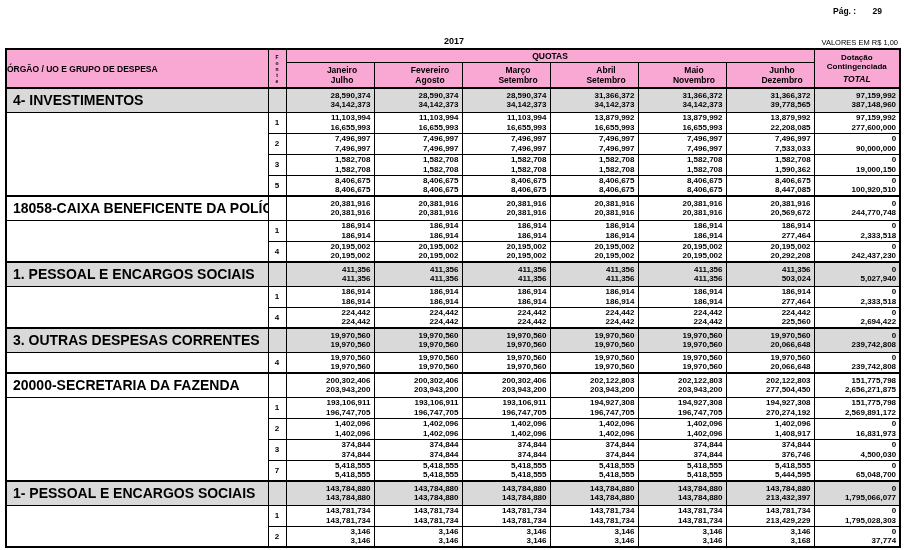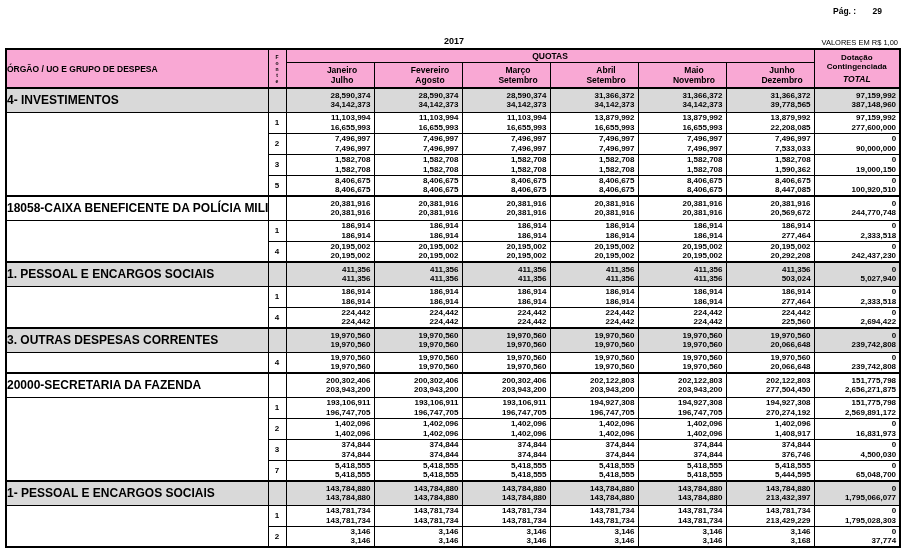--- a/index.html
+++ b/index.html
@@ -35,21 +35,21 @@
   th.quotas-h { height: 13px; font-size: 8.5px; text-align: center; }
   th.month-h { height: 26px; font-size: 8.5px; text-align: center; }
   th.month-h div { line-height: 10px; margin-left: 24px; }
   th.total-h { font-size: 8px; text-align: center; }
   th.total-h .tot { font-size: 8.5px; margin-top: 3px; font-style: italic; }
 
   
   .budget tbody td { font-size: 8px; font-weight: bold; vertical-align: middle; }
   .budget tbody td.val div { text-align: right; line-height: 9.5px; padding-right: 3px; white-space: nowrap; }
   .budget tbody td.fonte { text-align: center; font-size: 8px; }
-  .budget tbody td.name { text-align: left; font-size: 12px; white-space: nowrap; }
+  .budget tbody td.name { text-align: left; padding-left: 6px; font-size: 14px; white-space: nowrap; }
   tr.detail { height: 21px; }
   tr.group, tr.orgao { height: 24px; }
   tr.group td { background: #d9d9d9; border-top-width: 2px; }
   tr.orgao td { border-top-width: 2px; }
   td.spacer { background: #fff; }
 </style>
 </head>
 <body>
 
 <div class="page">

